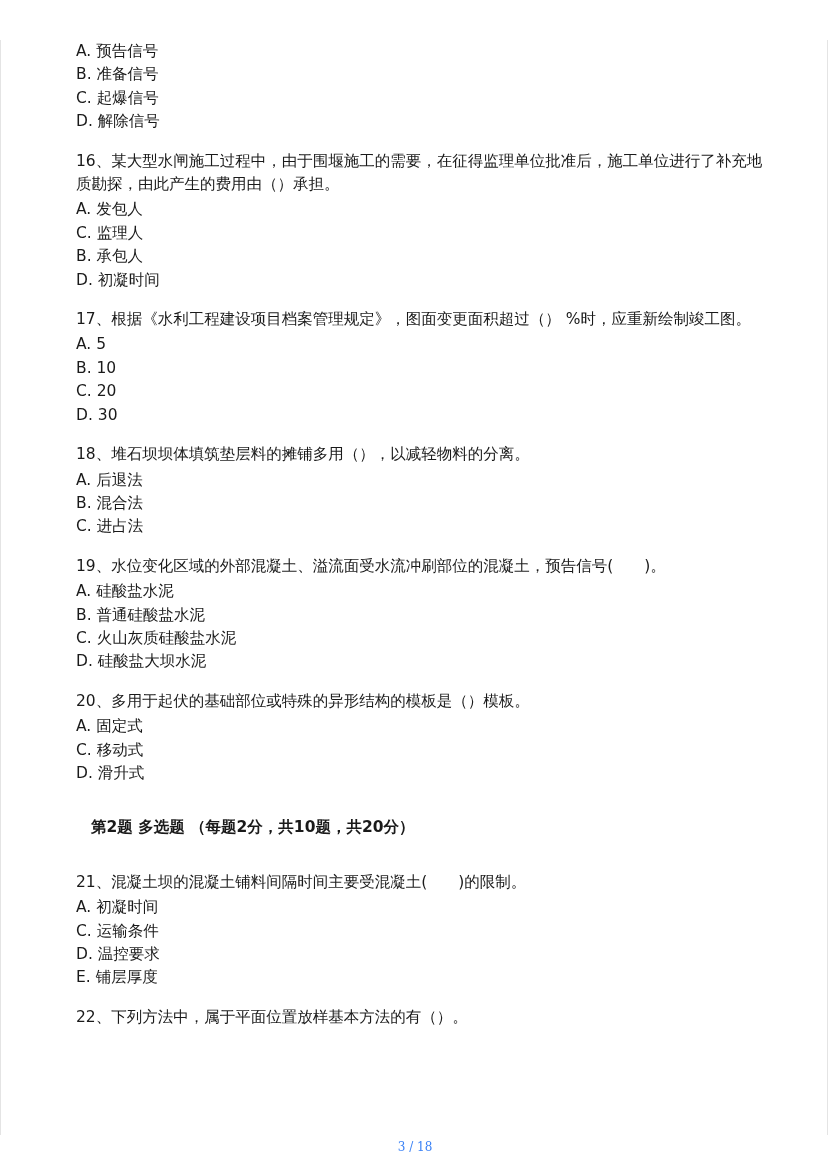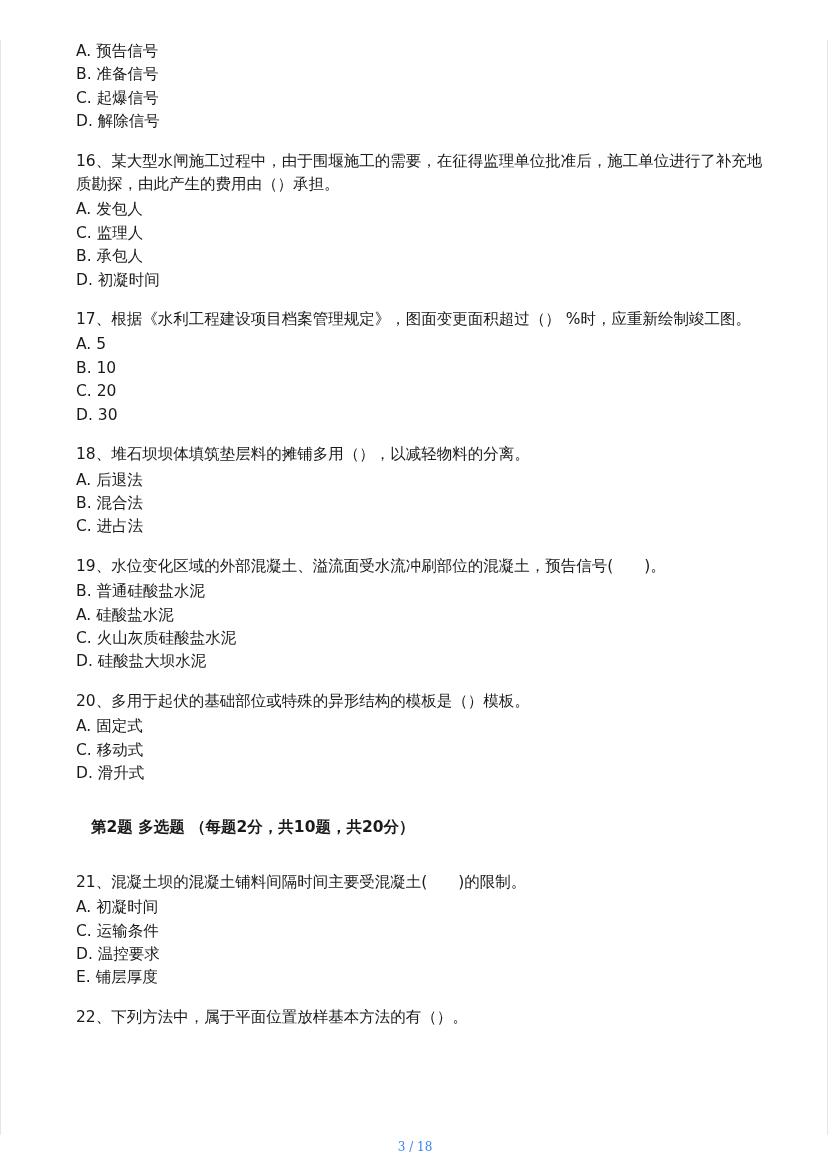--- a/index.html
+++ b/index.html
@@ -94,22 +94,22 @@
       <div class="q-gap"></div>
       <div class="question">
         <p class="q-text"><span>18、</span><span>堆石坝坝体填筑垫层料的摊铺多用（），以减轻物料的分离。</span></p>
         <div class="option"><span>A.</span> <span>后退法</span></div>
         <div class="option"><span>B.</span> <span>混合法</span></div>
         <div class="option"><span>C.</span> <span>进占法</span></div>
       </div>
       <div class="q-gap"></div>
       <div class="question">
         <p class="q-text"><span>19、</span><span>水位变化区域的外部混凝土、溢流面受水流冲刷部位的混凝土，预告信号(　　)。</span></p>
+        <div class="option"><span>A.</span> <span>硅酸盐水泥</span></div>
         <div class="option"><span>B.</span> <span>普通硅酸盐水泥</span></div>
-        <div class="option"><span>A.</span> <span>硅酸盐水泥</span></div>
         <div class="option"><span>C.</span> <span>火山灰质硅酸盐水泥</span></div>
         <div class="option"><span>D.</span> <span>硅酸盐大坝水泥</span></div>
       </div>
       <div class="q-gap"></div>
       <div class="question">
         <p class="q-text"><span>20、</span><span>多用于起伏的基础部位或特殊的异形结构的模板是（）模板。</span></p>
         <div class="option"><span>A.</span> <span>固定式</span></div>
         <div class="option"><span>C.</span> <span>移动式</span></div>
         <div class="option"><span>D.</span> <span>滑升式</span></div>
       </div>

